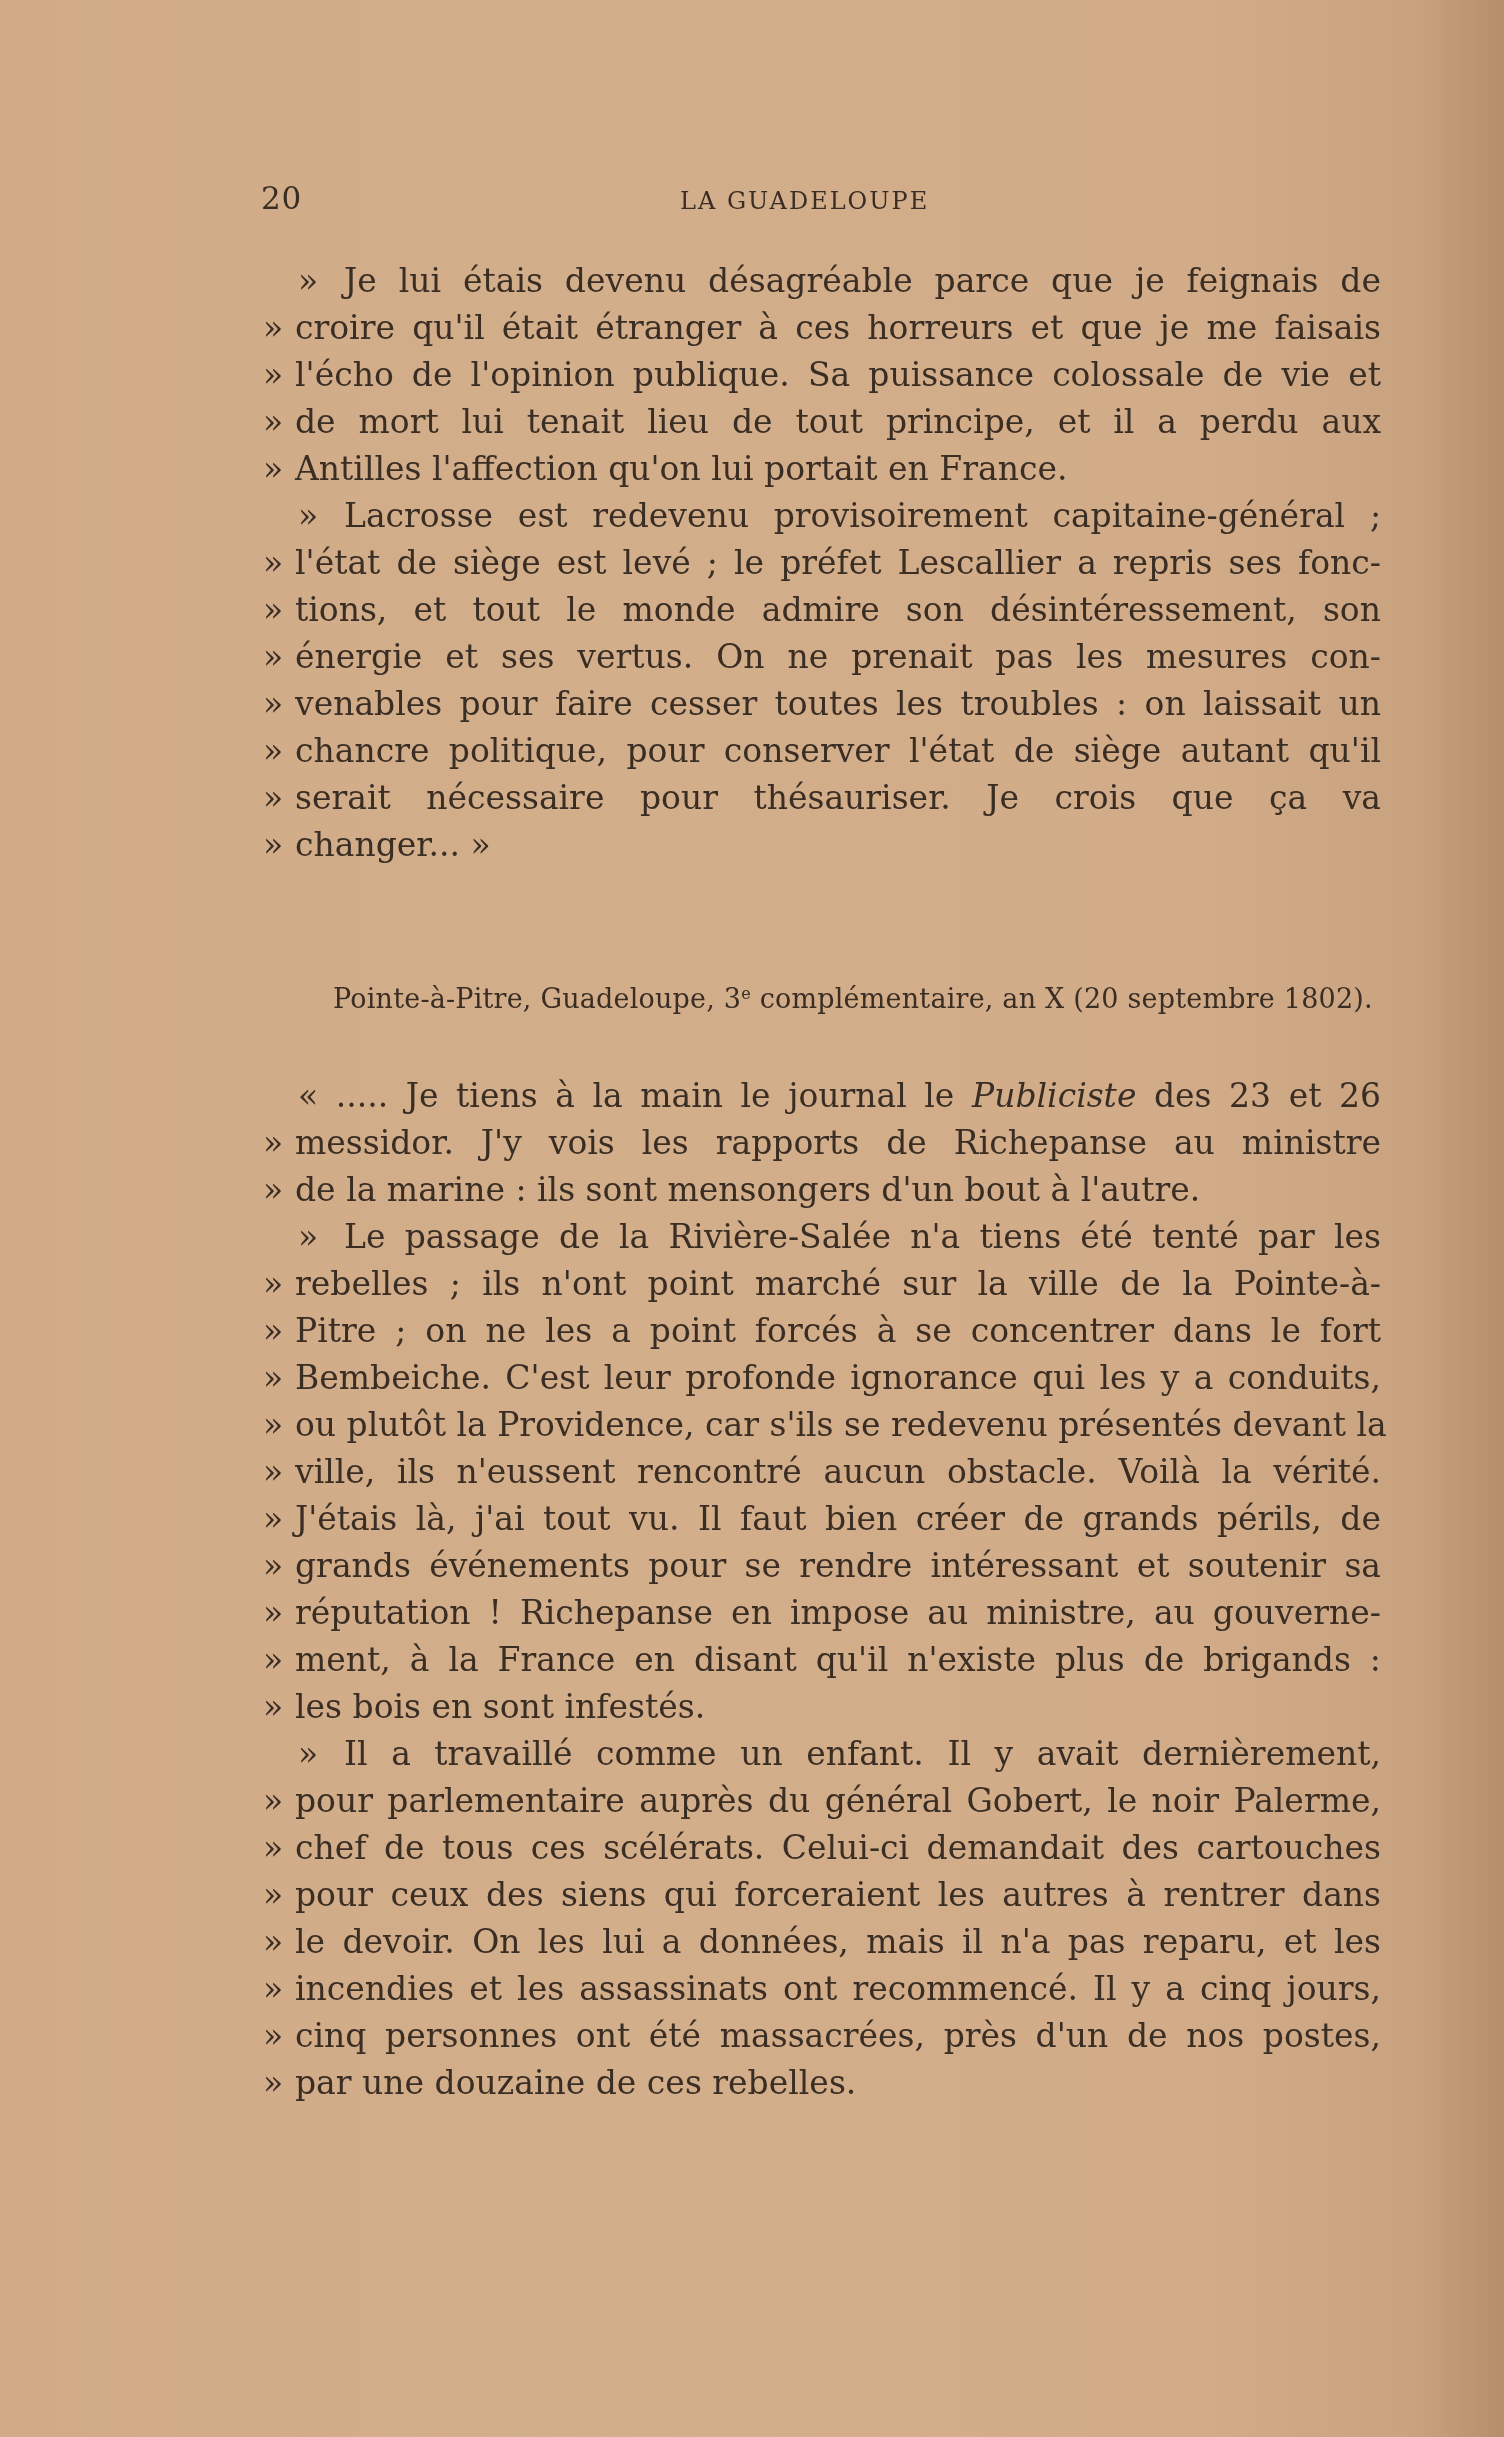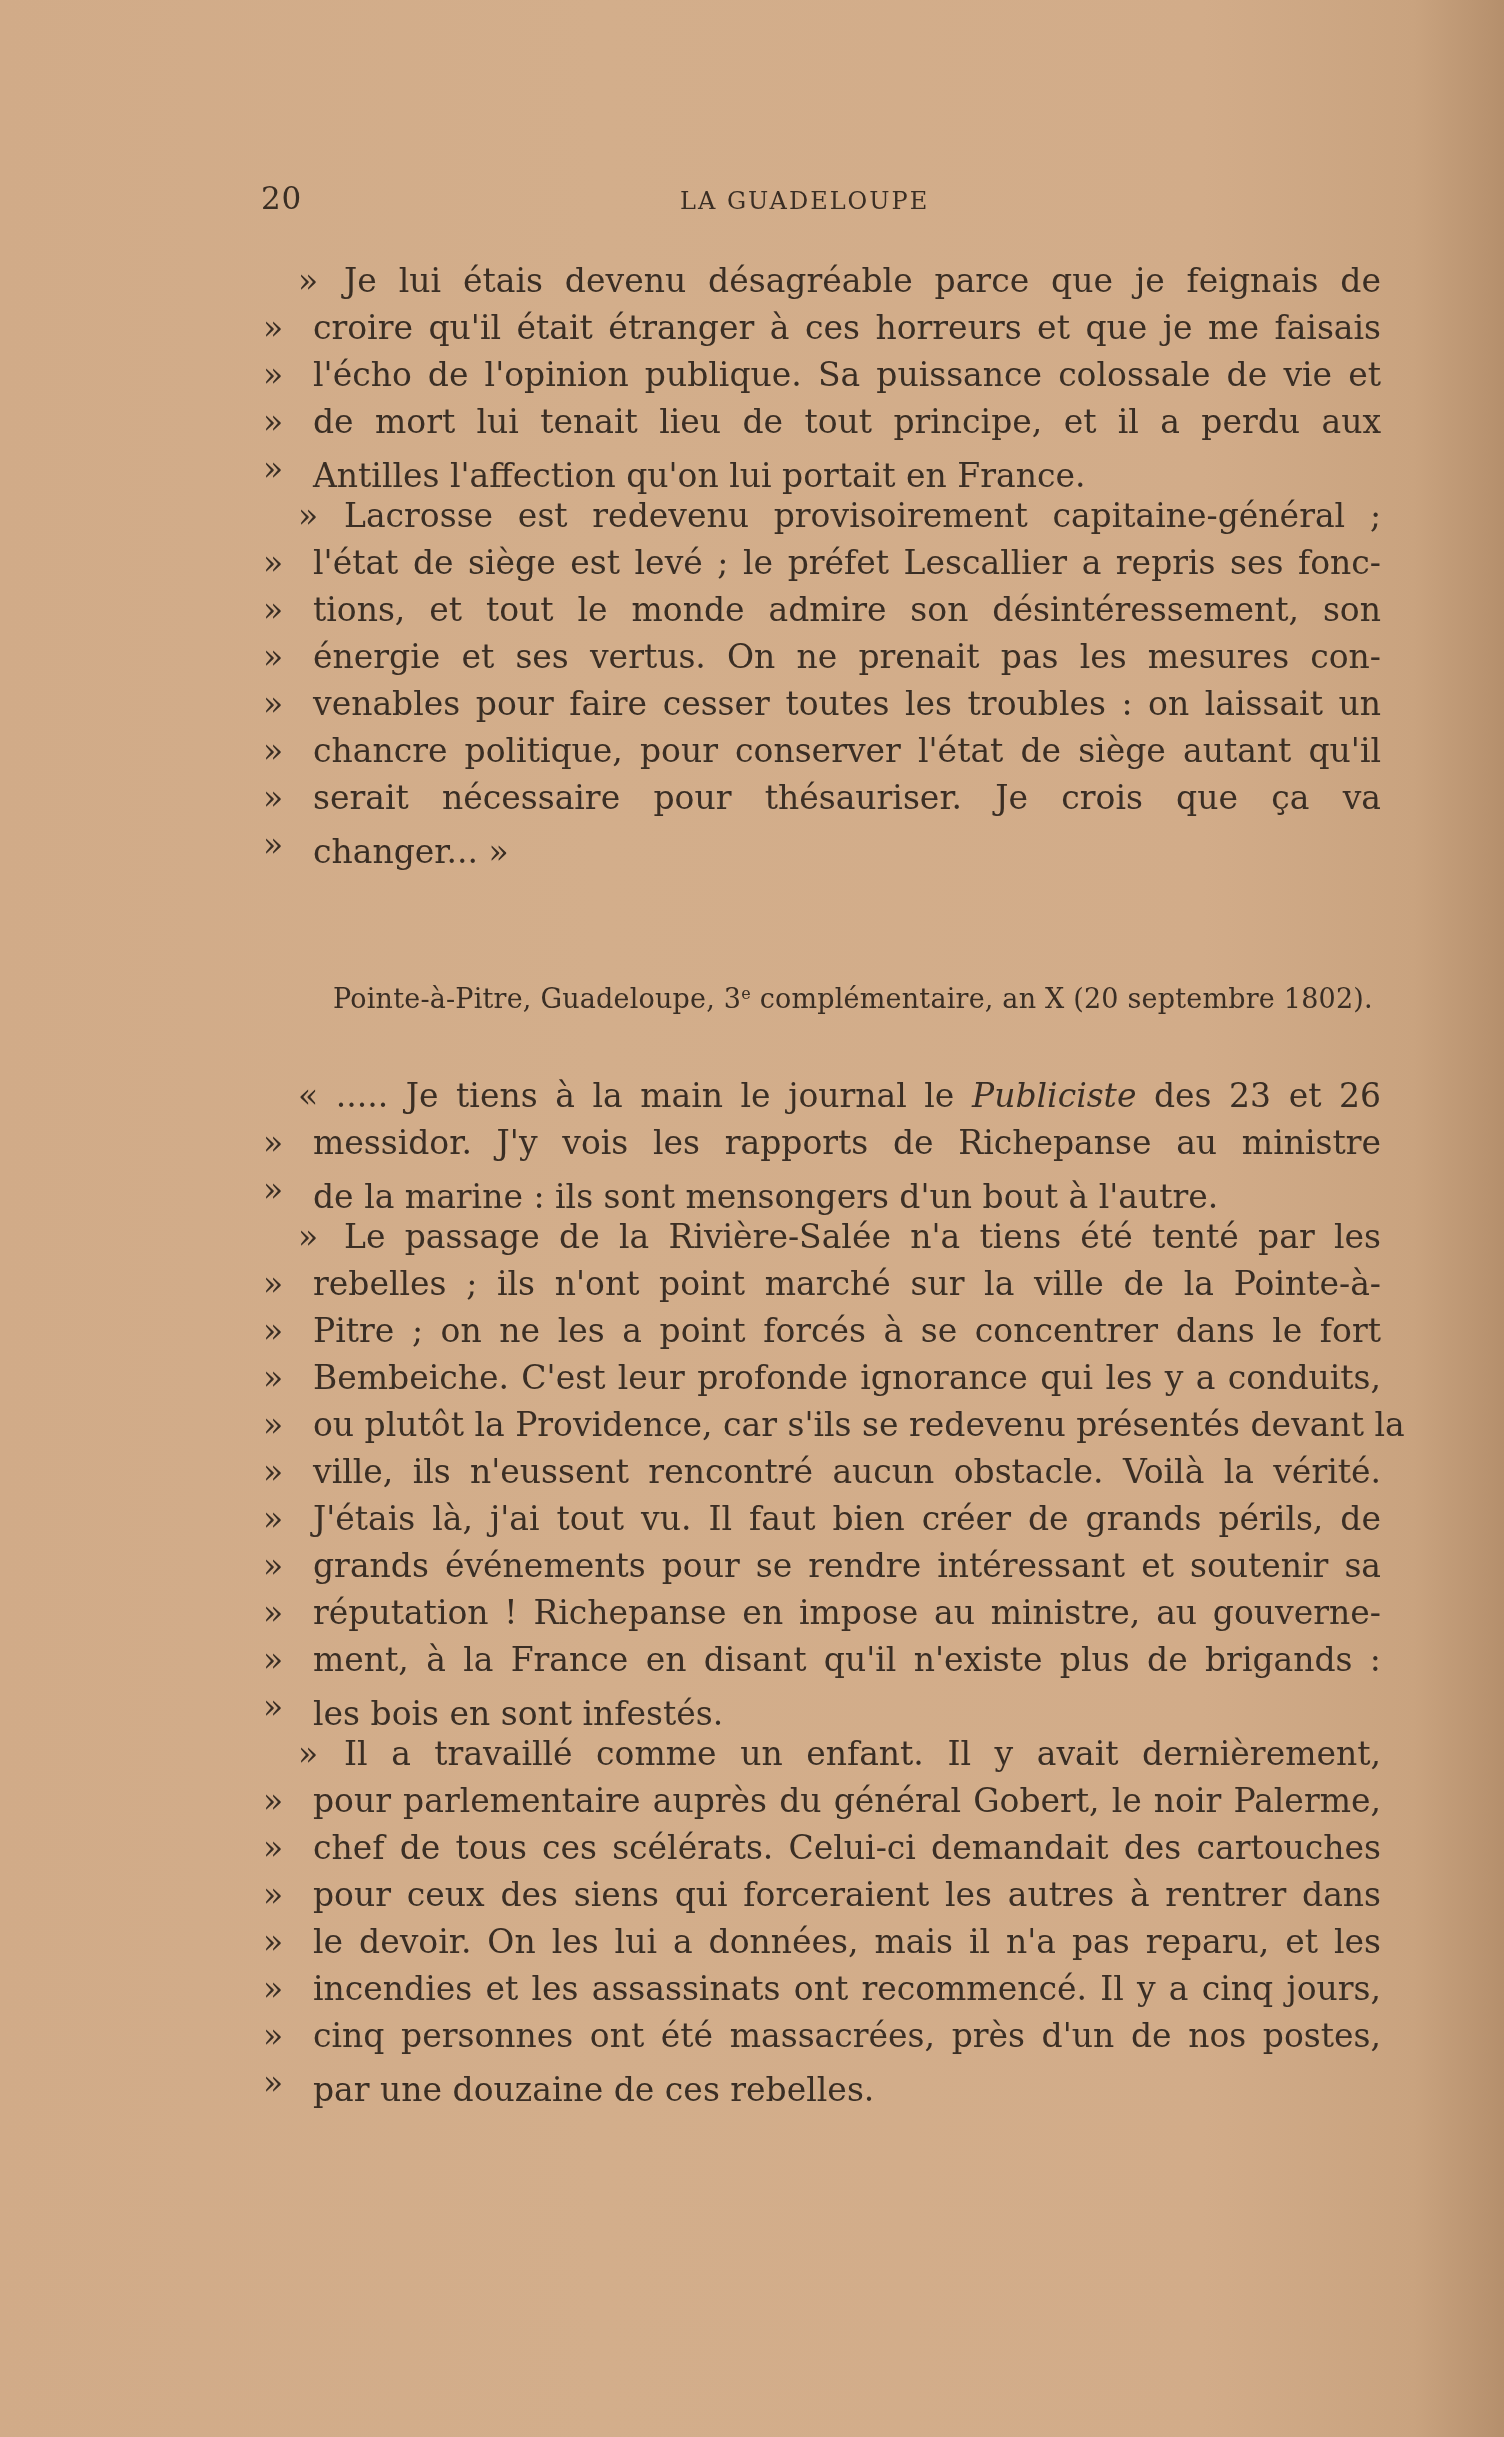--- a/index.html
+++ b/index.html
@@ -55,28 +55,27 @@
       white-space: nowrap;
     }
     .line .q {
       position: absolute;
       left: 0;
       width: 38px;
       text-align: left;
     }
     .line .t {
       position: absolute;
-      left: 50px;
+      left: 32px;
       right: 0;
       text-align: justify;
       text-align-last: justify;
     }
     .line.last .t {
       text-align-last: left;
-      margin-top: 7px;
     }
     .line.indent .t {
       left: 35px;
     }
     .line.indent .q {
       left: 35px;
       width: auto;
     }
     .line.indent .t.withq {
       left: 81px;

